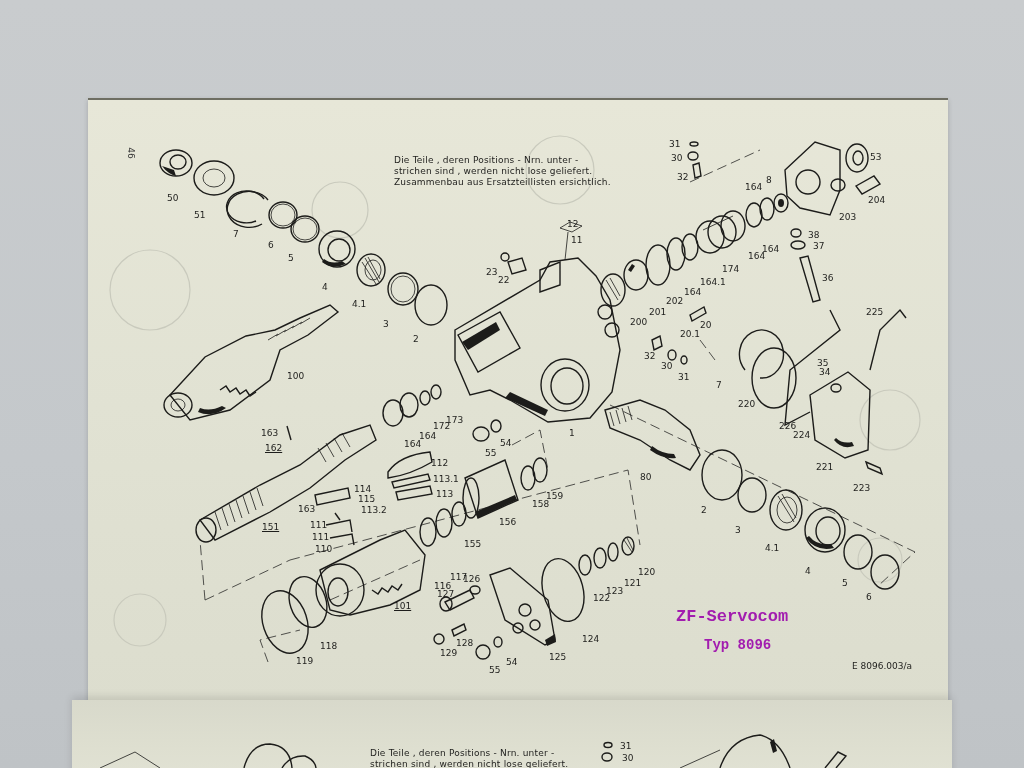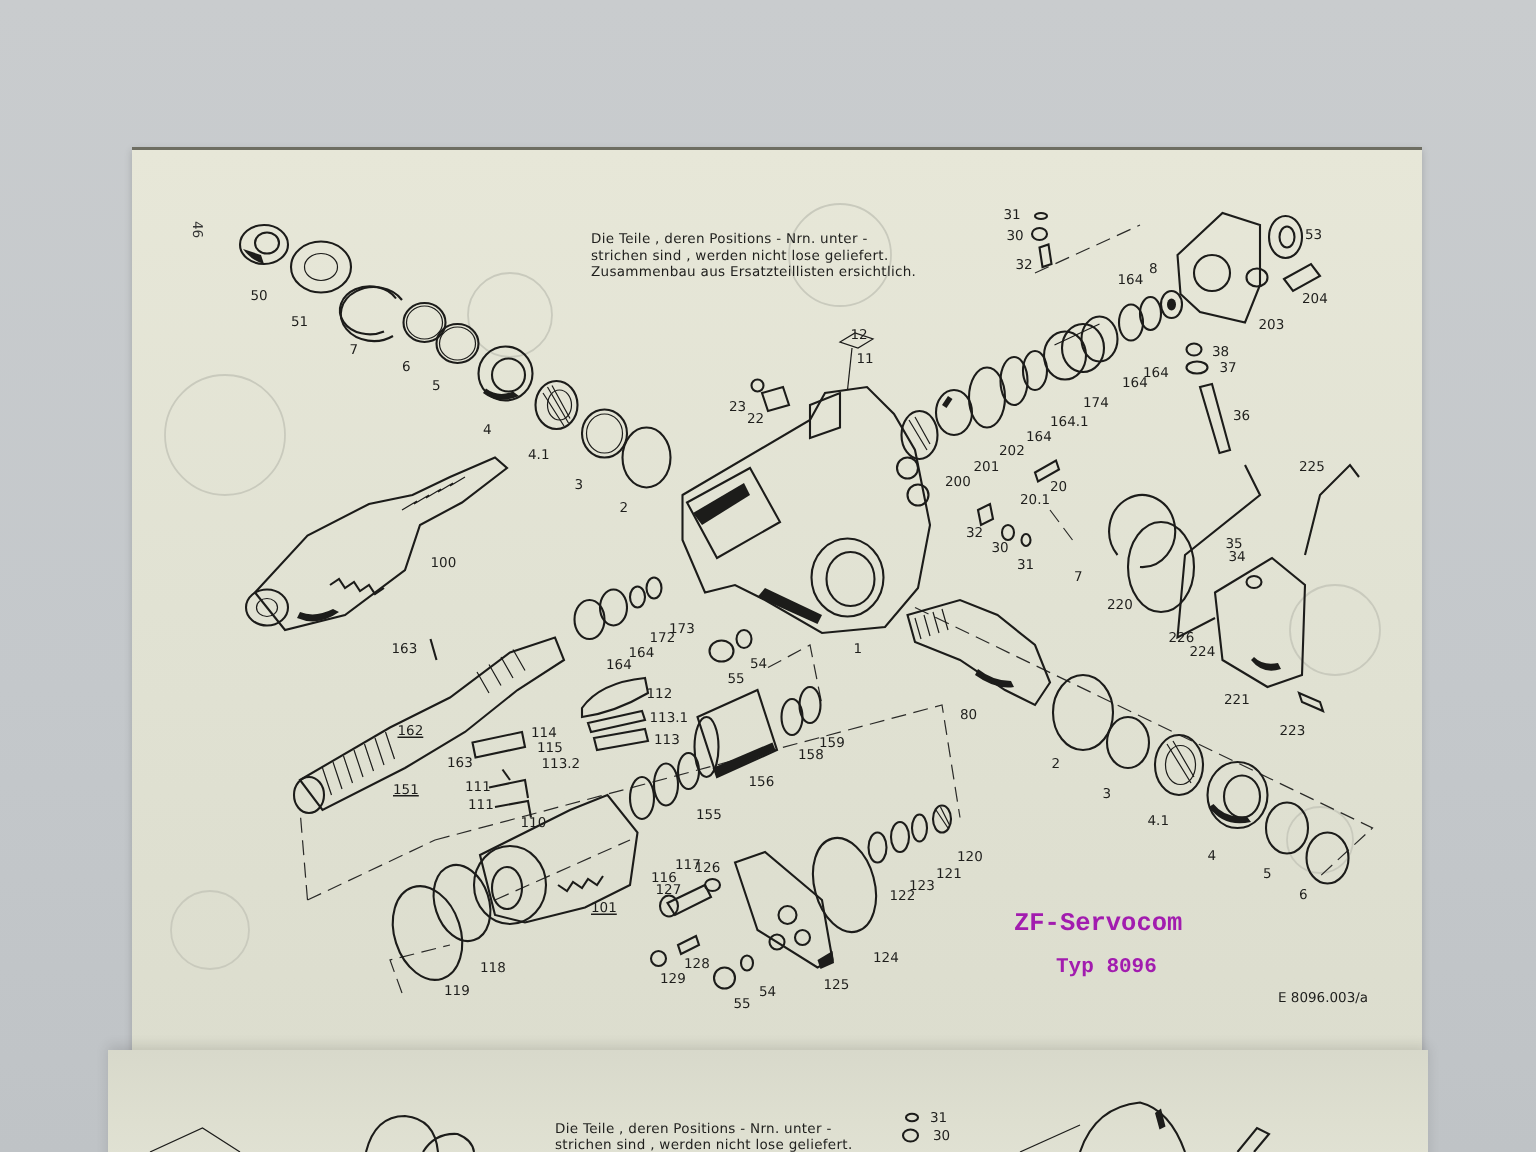--- a/index.html
+++ b/index.html
@@ -414,38 +414,38 @@
     <div class="lbl" style="left: 853px; top: 483px;">223</div>
     <div class="lbl" style="left: 569px; top: 428px;">1</div>
     <div class="lbl" style="left: 640px; top: 472px;">80</div>
     <div class="lbl" style="left: 701px; top: 505px;">2</div>
     <div class="lbl" style="left: 735px; top: 525px;">3</div>
     <div class="lbl" style="left: 765px; top: 543px;">4.1</div>
     <div class="lbl" style="left: 805px; top: 566px;">4</div>
     <div class="lbl" style="left: 842px; top: 578px;">5</div>
     <div class="lbl" style="left: 866px; top: 592px;">6</div>
     <div class="lbl" style="left: 261px; top: 428px;">163</div>
-    <div class="lbl u" style="left: 265px; top: 443px; margin-top: 40px;">162</div>
+    <div class="lbl u" style="left: 265px; top: 443px;">162</div>
     <div class="lbl" style="left: 404px; top: 439px;">164</div>
     <div class="lbl" style="left: 419px; top: 431px;">164</div>
     <div class="lbl" style="left: 433px; top: 421px;">172</div>
     <div class="lbl" style="left: 446px; top: 415px;">173</div>
     <div class="lbl" style="left: 485px; top: 448px;">55</div>
     <div class="lbl" style="left: 500px; top: 438px;">54</div>
     <div class="lbl" style="left: 431px; top: 458px;">112</div>
     <div class="lbl" style="left: 433px; top: 474px;">113.1</div>
     <div class="lbl" style="left: 436px; top: 489px;">113</div>
     <div class="lbl" style="left: 354px; top: 484px;">114</div>
     <div class="lbl" style="left: 358px; top: 494px;">115</div>
     <div class="lbl" style="left: 361px; top: 505px;">113.2</div>
     <div class="lbl" style="left: 298px; top: 504px;">163</div>
     <div class="lbl u" style="left: 262px; top: 522px;">151</div>
     <div class="lbl" style="left: 310px; top: 520px;">111</div>
     <div class="lbl" style="left: 312px; top: 532px;">111</div>
-    <div class="lbl" style="left: 315px; top: 544px; margin-left: 32px;">110</div>
+    <div class="lbl" style="left: 315px; top: 544px;">110</div>
     <div class="lbl" style="left: 499px; top: 517px;">156</div>
     <div class="lbl" style="left: 532px; top: 499px;">158</div>
     <div class="lbl" style="left: 546px; top: 491px;">159</div>
     <div class="lbl" style="left: 464px; top: 539px;">155</div>
     <div class="lbl" style="left: 450px; top: 548px; margin-top: 24px;">117</div>
     <div class="lbl" style="left: 434px; top: 555px; margin-top: 26px;">116</div>
     <div class="lbl u" style="left: 394px; top: 601px;">101</div>
     <div class="lbl" style="left: 463px; top: 574px;">126</div>
     <div class="lbl" style="left: 437px; top: 589px;">127</div>
     <div class="lbl" style="left: 456px; top: 638px;">128</div>

